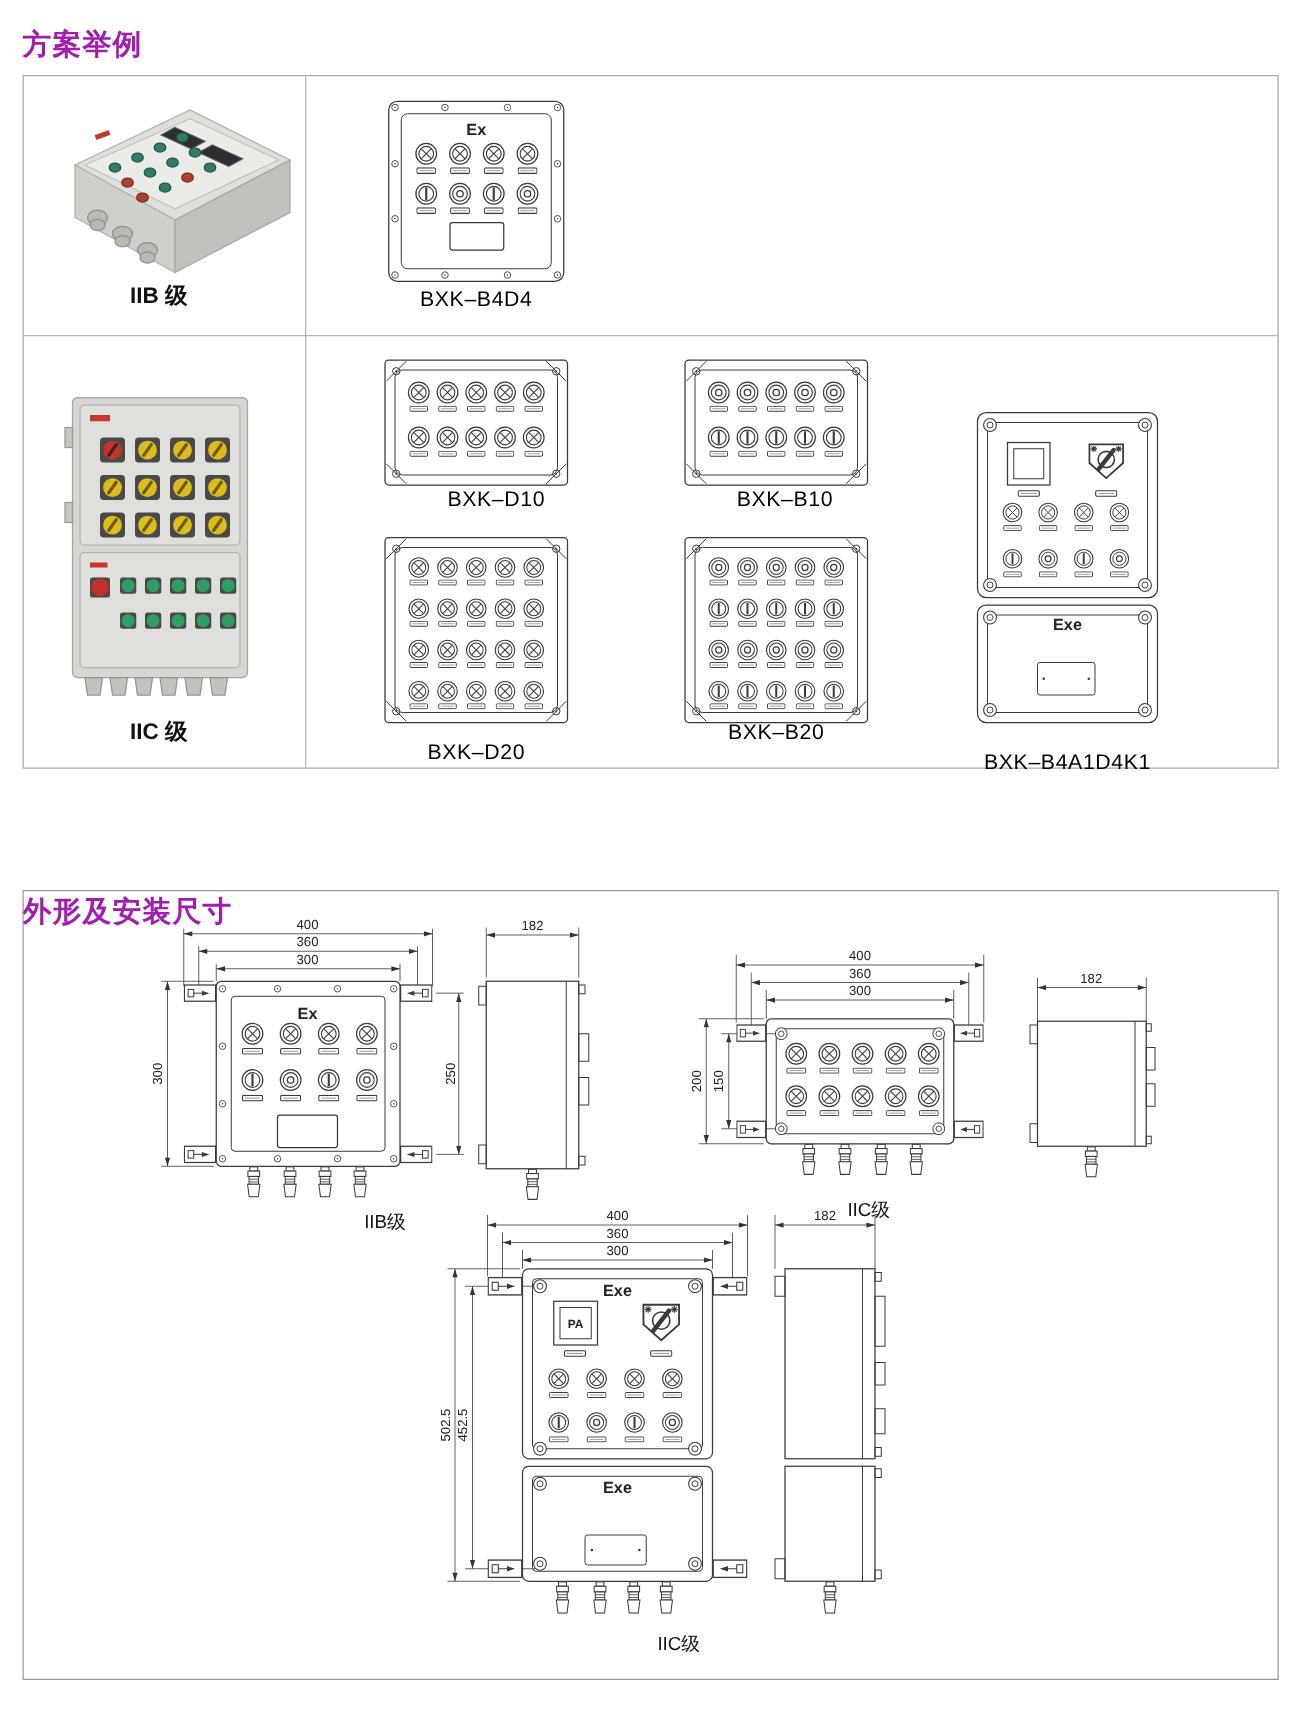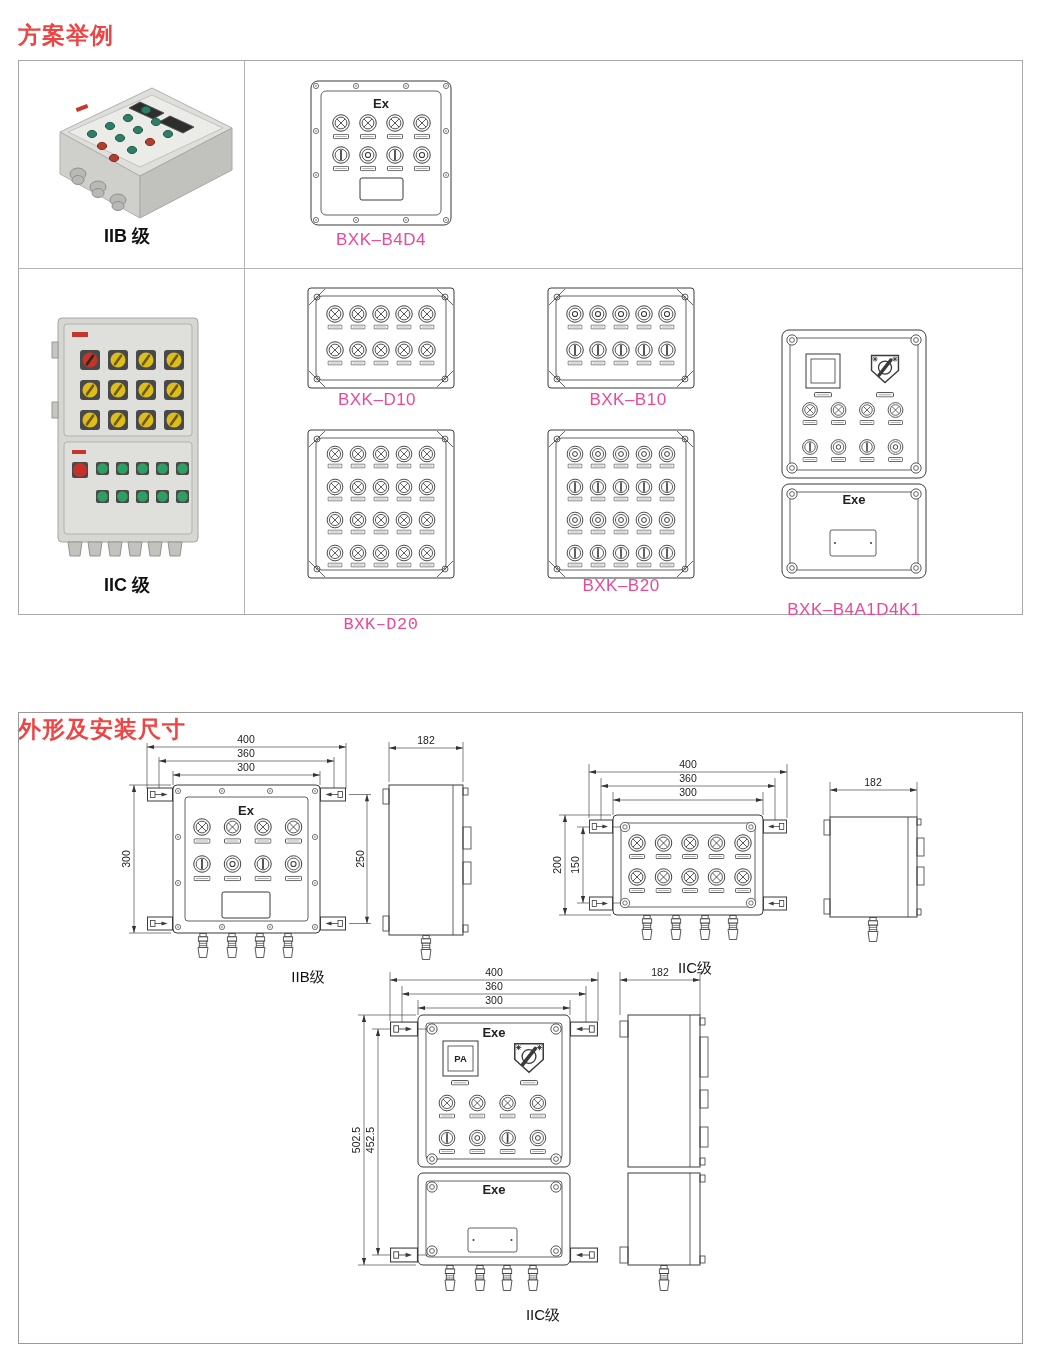--- a/index.html
+++ b/index.html
@@ -1,24 +1,24 @@
 <!DOCTYPE html>
 <html><head>
 <meta charset="utf-8">
 <style>
   html,body{margin:0;padding:0;background:#fff;}
   body{font-family:"Liberation Sans",sans-serif;}
   .page{position:relative;width:1040px;height:1369px;background:#fff;overflow:hidden;}
-  .sec-title{position:absolute;left:18px;font-size:23px;font-weight:bold;color:#ef4444;letter-spacing:1px;}
+  .sec-title{position:absolute;left:18px;font-size:23px;font-weight:bold;color:#a21caf;letter-spacing:1px;}
   .tbl{position:absolute;left:18px;top:60px;width:1003px;height:553px;border:1px solid #a8a8a8;}
   .vline{position:absolute;top:0;width:1px;height:100%;background:#b4b4b4;}
   .hline{position:absolute;left:0;height:1px;width:100%;background:#b4b4b4;}
   .box2{position:absolute;left:18px;top:712px;width:1003px;height:630px;border:1px solid #9a9a9a;}
   .grade{position:absolute;left:18px;width:218px;text-align:center;font-size:18px;font-weight:bold;color:#111;}
-  .model{position:absolute;text-align:center;font-size:17px;color:#ec4899;letter-spacing:.5px;}
+  .model{position:absolute;text-align:center;font-size:17px;color:#000000;letter-spacing:.5px;}
   svg.abs{position:absolute;overflow:visible;}
   svg text{font-family:"Liberation Sans",sans-serif;}
   .ln{fill:none;stroke:#3a3a3a;stroke-width:1;}
   .ln2{fill:none;stroke:#3a3a3a;stroke-width:.8;}
   .dim{stroke:#4a4a4a;stroke-width:.7;fill:none;}
   .dimtxt{font-size:10.5px;fill:#222;}
   .marktxt{font-size:13px;font-weight:600;fill:#222;}
   .marksm{font-size:9.5px;font-weight:600;fill:#222;}
   .lbltxt{font-size:15px;fill:#111;}
 </style>
@@ -293,21 +293,21 @@
         <use href="#lamp" x="42.5" y="54.5" width="19" height="19"></use>
         <use href="#plate" x="44.5" y="74.5" width="15" height="5"></use>
         <use href="#lamp" x="65.5" y="54.5" width="19" height="19"></use>
         <use href="#plate" x="67.5" y="74.5" width="15" height="5"></use>
         <use href="#lamp" x="88.5" y="54.5" width="19" height="19"></use>
         <use href="#plate" x="90.5" y="74.5" width="15" height="5"></use>
         <use href="#lamp" x="111.5" y="54.5" width="19" height="19"></use>
         <use href="#plate" x="113.5" y="74.5" width="15" height="5"></use>
       </g>
   </svg>
-  <div class="model" style="left:302px;top:390px;width:150px;">BXK–D10</div>
+  <div class="model" style="left:322px;top:390px;width:150px;">BXK–D10</div>
 
   <svg class="abs" style="left:546px;top:286px;" width="150" height="104" viewBox="0 0 150 104">
     <rect class="ln" x="2" y="2" width="146" height="100" rx="3"></rect>
     <rect class="ln2" x="10" y="10" width="130" height="84" rx="6"></rect>
     <g class="ln2">
       <line x1="3" y1="19" x2="19" y2="3"></line>
         <line x1="131" y1="3" x2="147" y2="19"></line>
       <line x1="3" y1="85" x2="19" y2="101"></line>
         <line x1="131" y1="101" x2="147" y2="85"></line>
     </g>
@@ -389,21 +389,21 @@
         <use href="#lamp" x="43" y="116" width="18" height="18"></use>
         <use href="#plate" x="44.5" y="134.5" width="15" height="5"></use>
         <use href="#lamp" x="66" y="116" width="18" height="18"></use>
         <use href="#plate" x="67.5" y="134.5" width="15" height="5"></use>
         <use href="#lamp" x="89" y="116" width="18" height="18"></use>
         <use href="#plate" x="90.5" y="134.5" width="15" height="5"></use>
         <use href="#lamp" x="112" y="116" width="18" height="18"></use>
         <use href="#plate" x="113.5" y="134.5" width="15" height="5"></use>
       </g>
   </svg>
-  <div class="model" style="left:306px;top:615px;width:150px;font-family:Liberation Mono, monospace;">BXK–D20</div>
+  <div class="model" style="left:306px;top:592px;width:150px;">BXK–D20</div>
 
   <svg class="abs" style="left:546px;top:428px;" width="150" height="152" viewBox="0 0 150 152">
     <rect class="ln" x="2" y="2" width="146" height="148" rx="3"></rect>
     <rect class="ln2" x="10" y="10" width="130" height="132" rx="6"></rect>
     <g class="ln2">
       <line x1="3" y1="19" x2="19" y2="3"></line>
         <line x1="131" y1="3" x2="147" y2="19"></line>
       <line x1="3" y1="133" x2="19" y2="149"></line>
         <line x1="131" y1="149" x2="147" y2="133"></line>
     </g>

